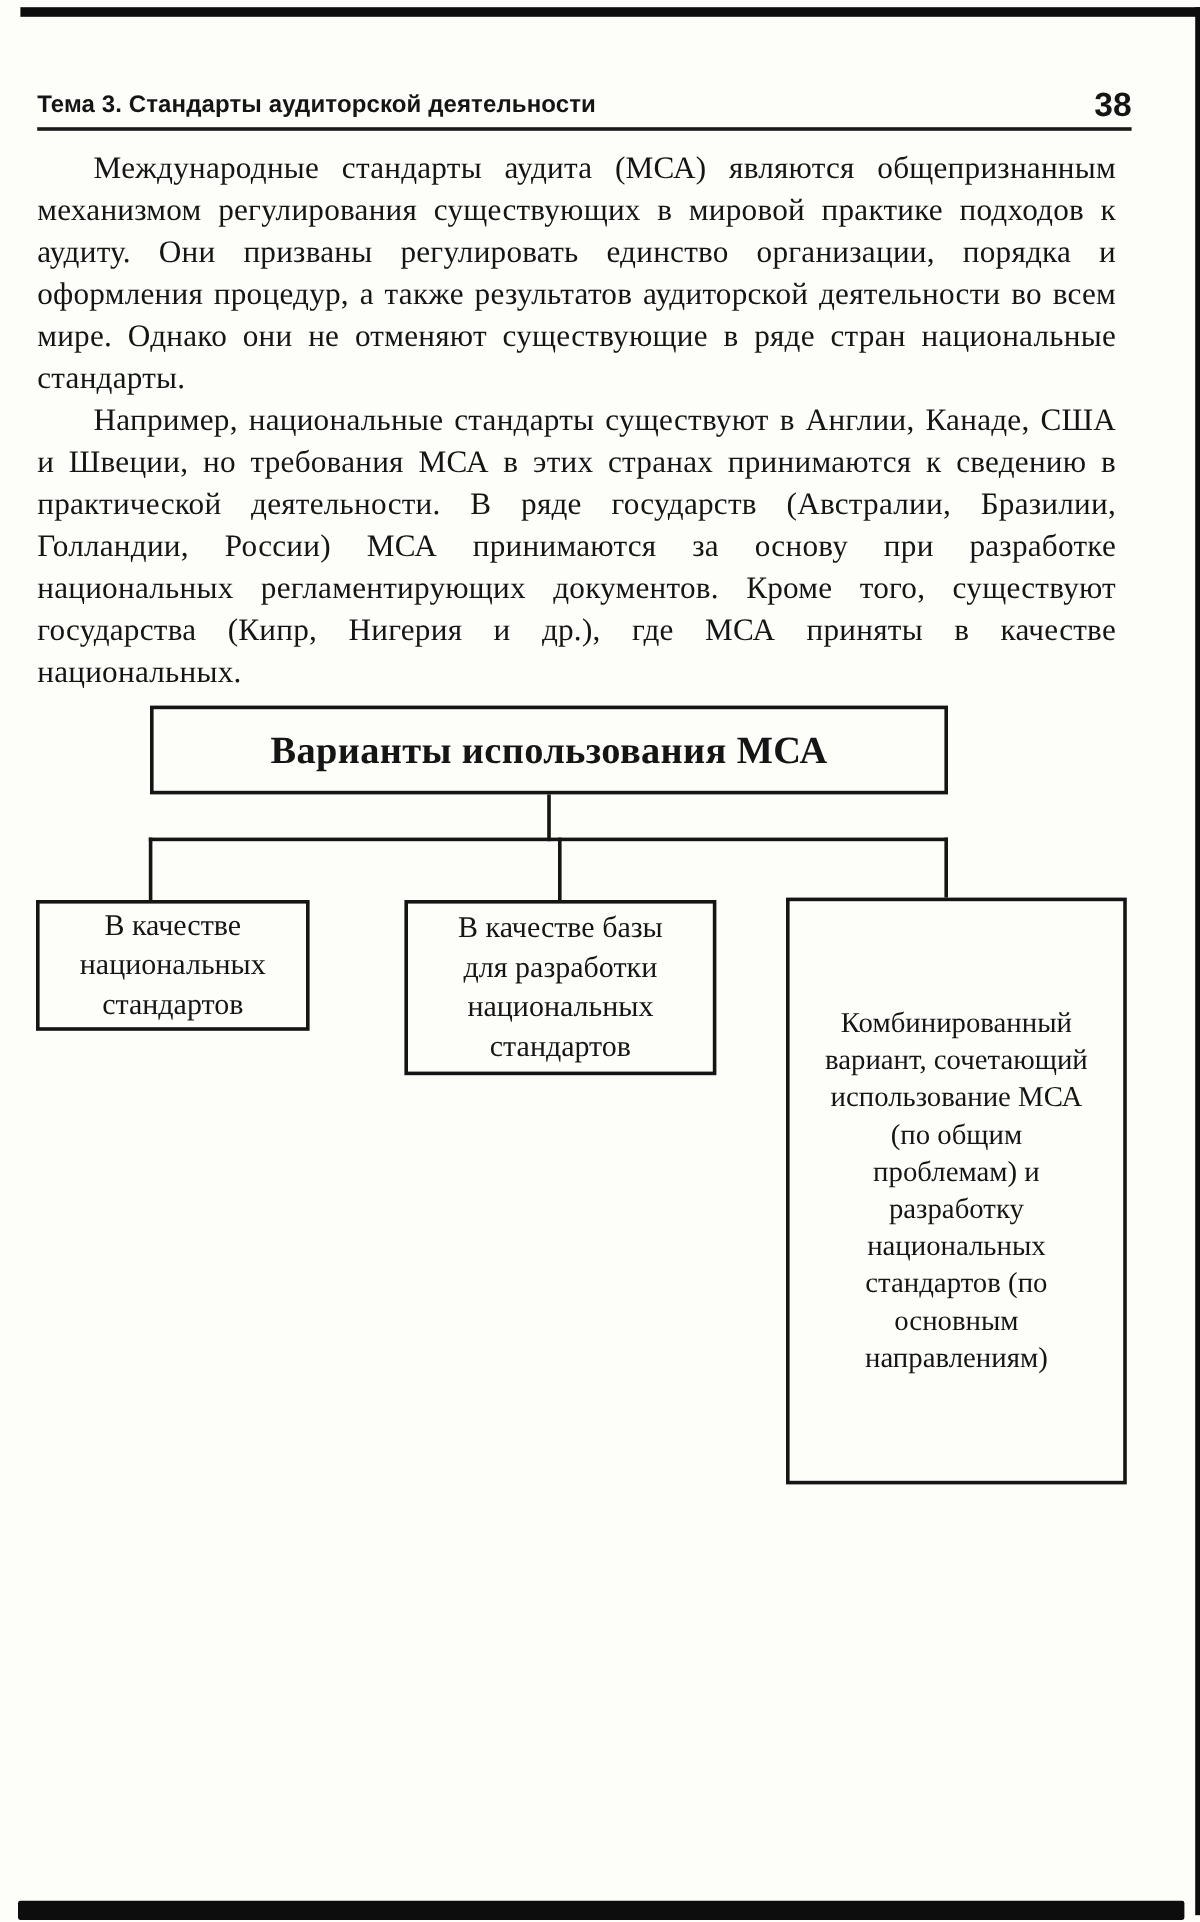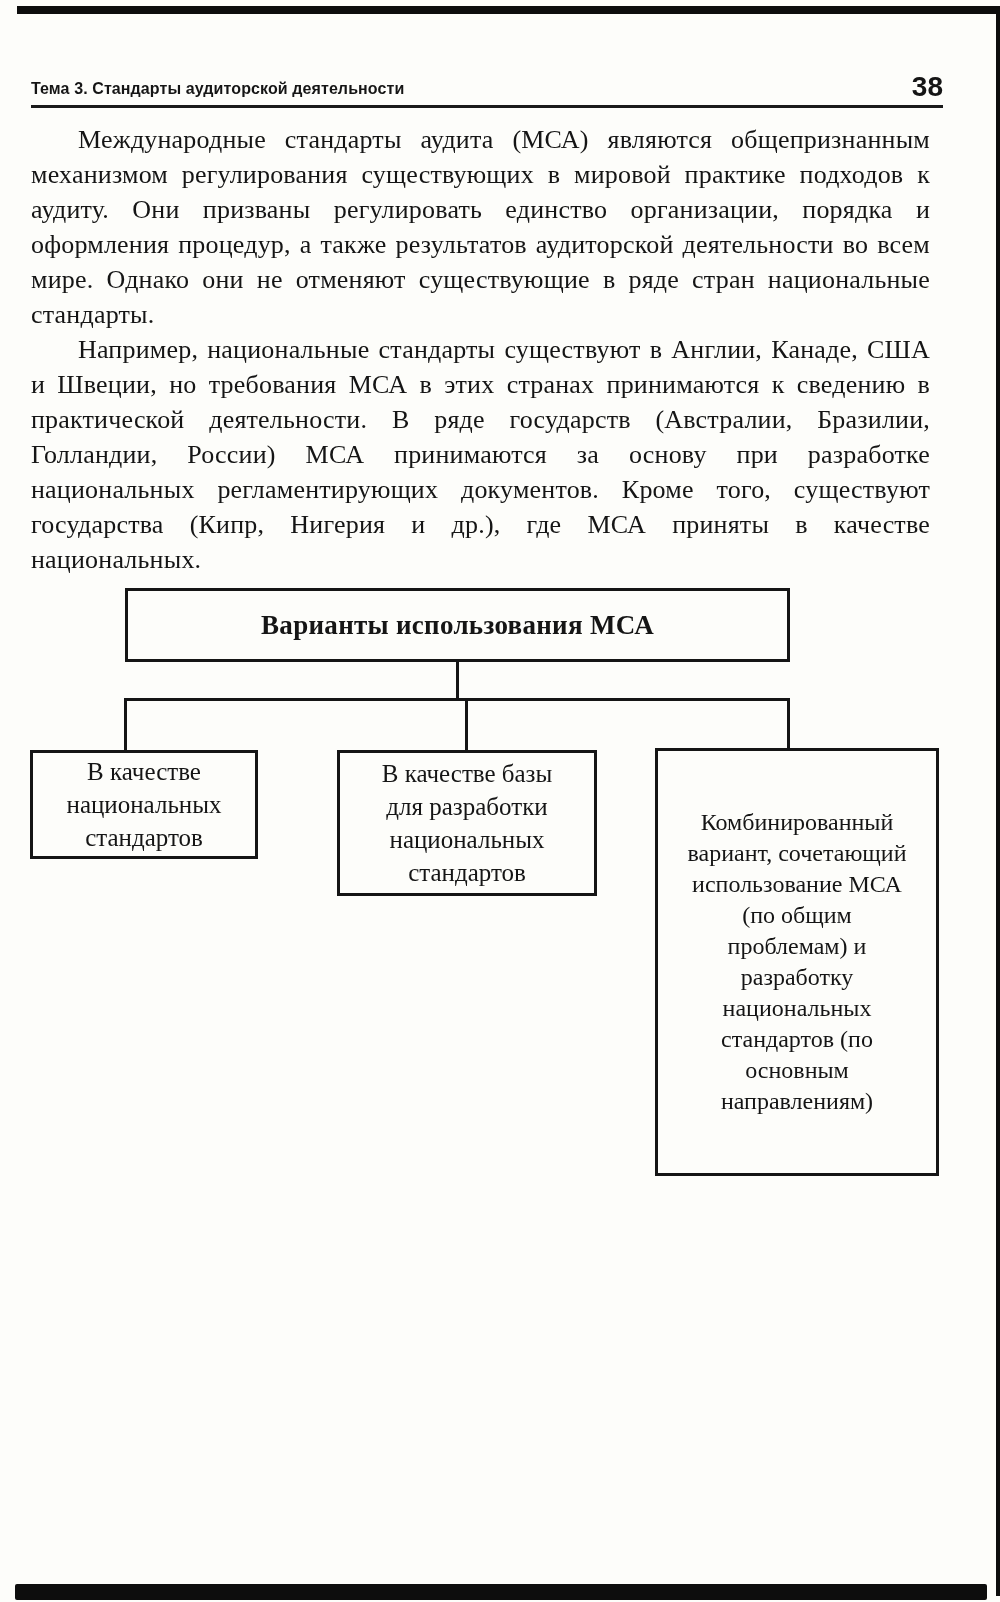--- a/index.html
+++ b/index.html
@@ -14,42 +14,42 @@
   .scan-right{top:6px;right:0;width:4px;bottom:6px;}
   .scan-bottom{left:15px;right:13px;bottom:2px;height:16px;border-radius:2px;}
 
   
   .header{
     position:absolute;left:31px;right:57px;top:76px;
     display:flex;justify-content:space-between;align-items:flex-end;
     border-bottom:3px solid #1a1a1a;padding-bottom:7px;
     font-family:"Liberation Sans", sans-serif;font-weight:bold;
   }
-  .running-title{font-size:16px;letter-spacing:0.1px;}
+  .running-title{font-size:20px;letter-spacing:0.1px;}
   .page-number{font-size:28px;line-height:22px;}
 
   
   .body-text{
     position:absolute;left:31px;right:70px;top:122px;
     font-size:26px;line-height:35px;text-align:justify;
     letter-spacing:0.2px;
   }
   .body-text p{margin:0;text-indent:47px;word-spacing:1px;}
 
   
   .diagram{position:absolute;left:0;top:588px;width:1000px;height:570px;}
   .dbox{
     position:absolute;border:3px solid #151515;background:#fdfdfa;
     display:flex;align-items:center;justify-content:center;
     text-align:center;box-sizing:border-box;
   }
-  .root{left:125px;top:0;width:665px;height:74px;font-weight:bold;font-size:27px;letter-spacing:0.3px;}
+  .root{left:125px;top:0;width:665px;height:74px;font-weight:bold;font-size:32px;letter-spacing:0.3px;}
   .c1{left:30px;top:162px;width:228px;height:109px;font-size:25px;line-height:33px;padding:0 10px;}
   .c2{left:337px;top:162px;width:260px;height:146px;font-size:25px;line-height:33px;padding:0 22px;}
-  .c3{left:655px;top:160px;width:284px;height:428px;font-size:24px;line-height:31px;padding:0 28px;}
+  .c3{left:655px;top:160px;width:284px;height:489px;font-size:24px;line-height:31px;padding:0 28px;}
   .cline{position:absolute;background:#151515;}
   .stem{left:456px;top:74px;width:3px;height:39px;}
   .hbar{left:124px;top:110px;width:666px;height:3px;}
   .drop-l{left:124px;top:110px;width:3px;height:54px;}
   .drop-m{left:465px;top:110px;width:3px;height:54px;}
   .drop-r{left:787px;top:110px;width:3px;height:52px;}
 </style>
 </head>
 <body>
 

